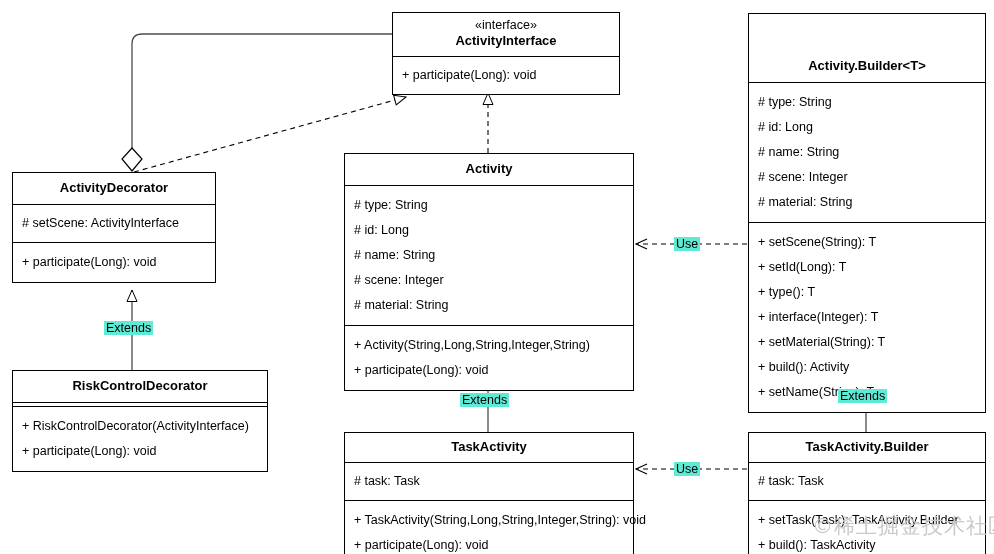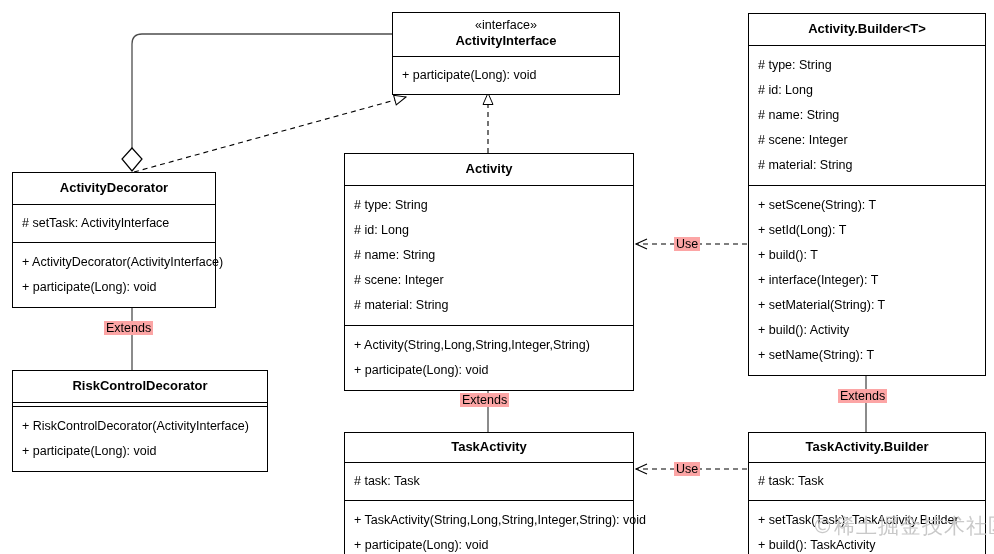--- a/index.html
+++ b/index.html
@@ -69,21 +69,21 @@
 
   
   .conn {
     position: absolute;
     z-index: 1;
   }
   .edge-label {
     position: absolute;
     font-size: 12.5px;
     color: #000;
-    background: #fca5a5;
+    background: #5eead4;
     padding: 0 2px;
     line-height: 14px;
     white-space: nowrap;
     z-index: 6;
   }
   .watermark {
     position: absolute;
     font-size: 21px;
     color: #c9c9c9;
     letter-spacing: 1px;
@@ -159,50 +159,49 @@
     <div class="compartment title-comp">
       <div class="stereotype">«interface»</div>
       <div class="class-name">ActivityInterface</div>
     </div>
     <div class="compartment members tight">
       <div class="member">+ participate(Long): void</div>
     </div>
   </div>
 
   <div class="uml-class" style="left:748px; top:13px; width:238px;">
-    <div class="compartment title-comp" style="padding-top:7px; padding-bottom:8px;">
+    <div class="compartment title-comp" style="padding-top:7px; padding-bottom:8px;margin-top:37px;">
       <div class="class-name">Activity.Builder&lt;T&gt;</div>
     </div>
     <div class="compartment members">
       <div class="member"># type: String</div>
       <div class="member"># id: Long</div>
       <div class="member"># name: String</div>
       <div class="member"># scene: Integer</div>
       <div class="member"># material: String</div>
     </div>
     <div class="compartment members">
       <div class="member">+ setScene(String): T</div>
       <div class="member">+ setId(Long): T</div>
-      <div class="member">+ build(): T</div>
+      <div class="member">+ type(): T</div>
       <div class="member">+ interface(Integer): T</div>
       <div class="member">+ setMaterial(String): T</div>
       <div class="member">+ build(): Activity</div>
       <div class="member">+ setName(String): T</div>
     </div>
   </div>
 
   <div class="uml-class" style="left:12px; top:172px; width:204px;">
     <div class="compartment title-comp" style="padding-top:7px; padding-bottom:8px;">
       <div class="class-name">ActivityDecorator</div>
     </div>
     <div class="compartment members tight">
-      <div class="member"># setTask: ActivityInterface</div>
-    </div>
-    <div class="compartment members">
-      <div class="member">+ ActivityDecorator(ActivityInterface)</div>
+      <div class="member"># setScene: ActivityInterface</div>
+    </div>
+    <div class="compartment members">
       <div class="member">+ participate(Long): void</div>
     </div>
   </div>
 
   <div class="uml-class" style="left:12px; top:370px; width:256px;">
     <div class="compartment title-comp" style="padding-top:7px; padding-bottom:8px;">
       <div class="class-name">RiskControlDecorator</div>
     </div>
     <div class="compartment empty-attrs"></div>
     <div class="compartment members">

